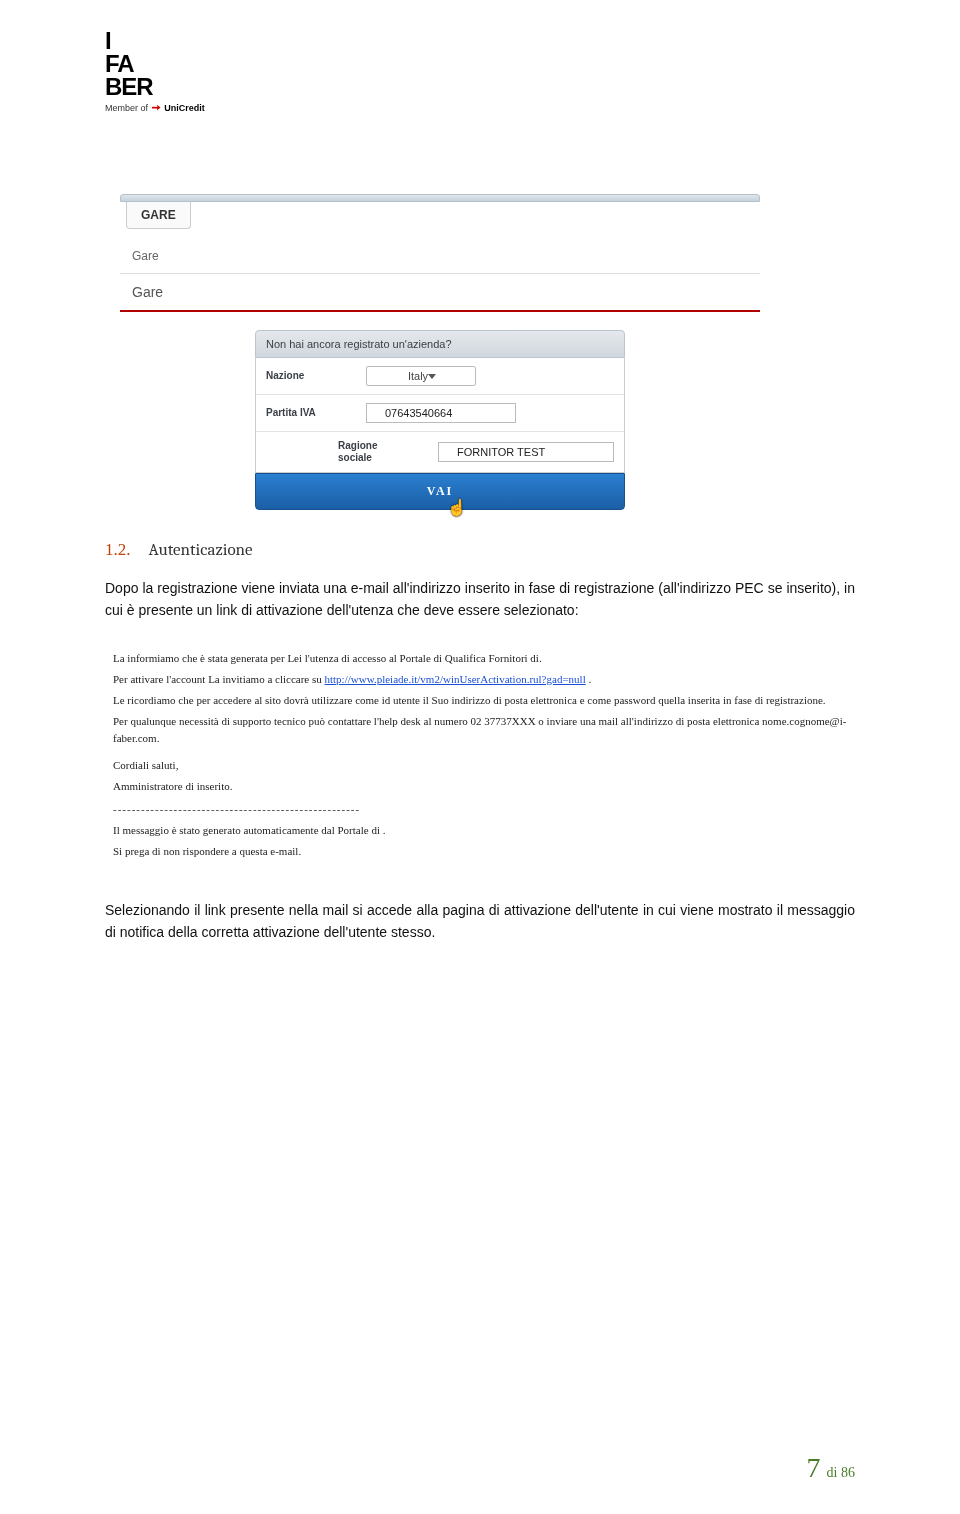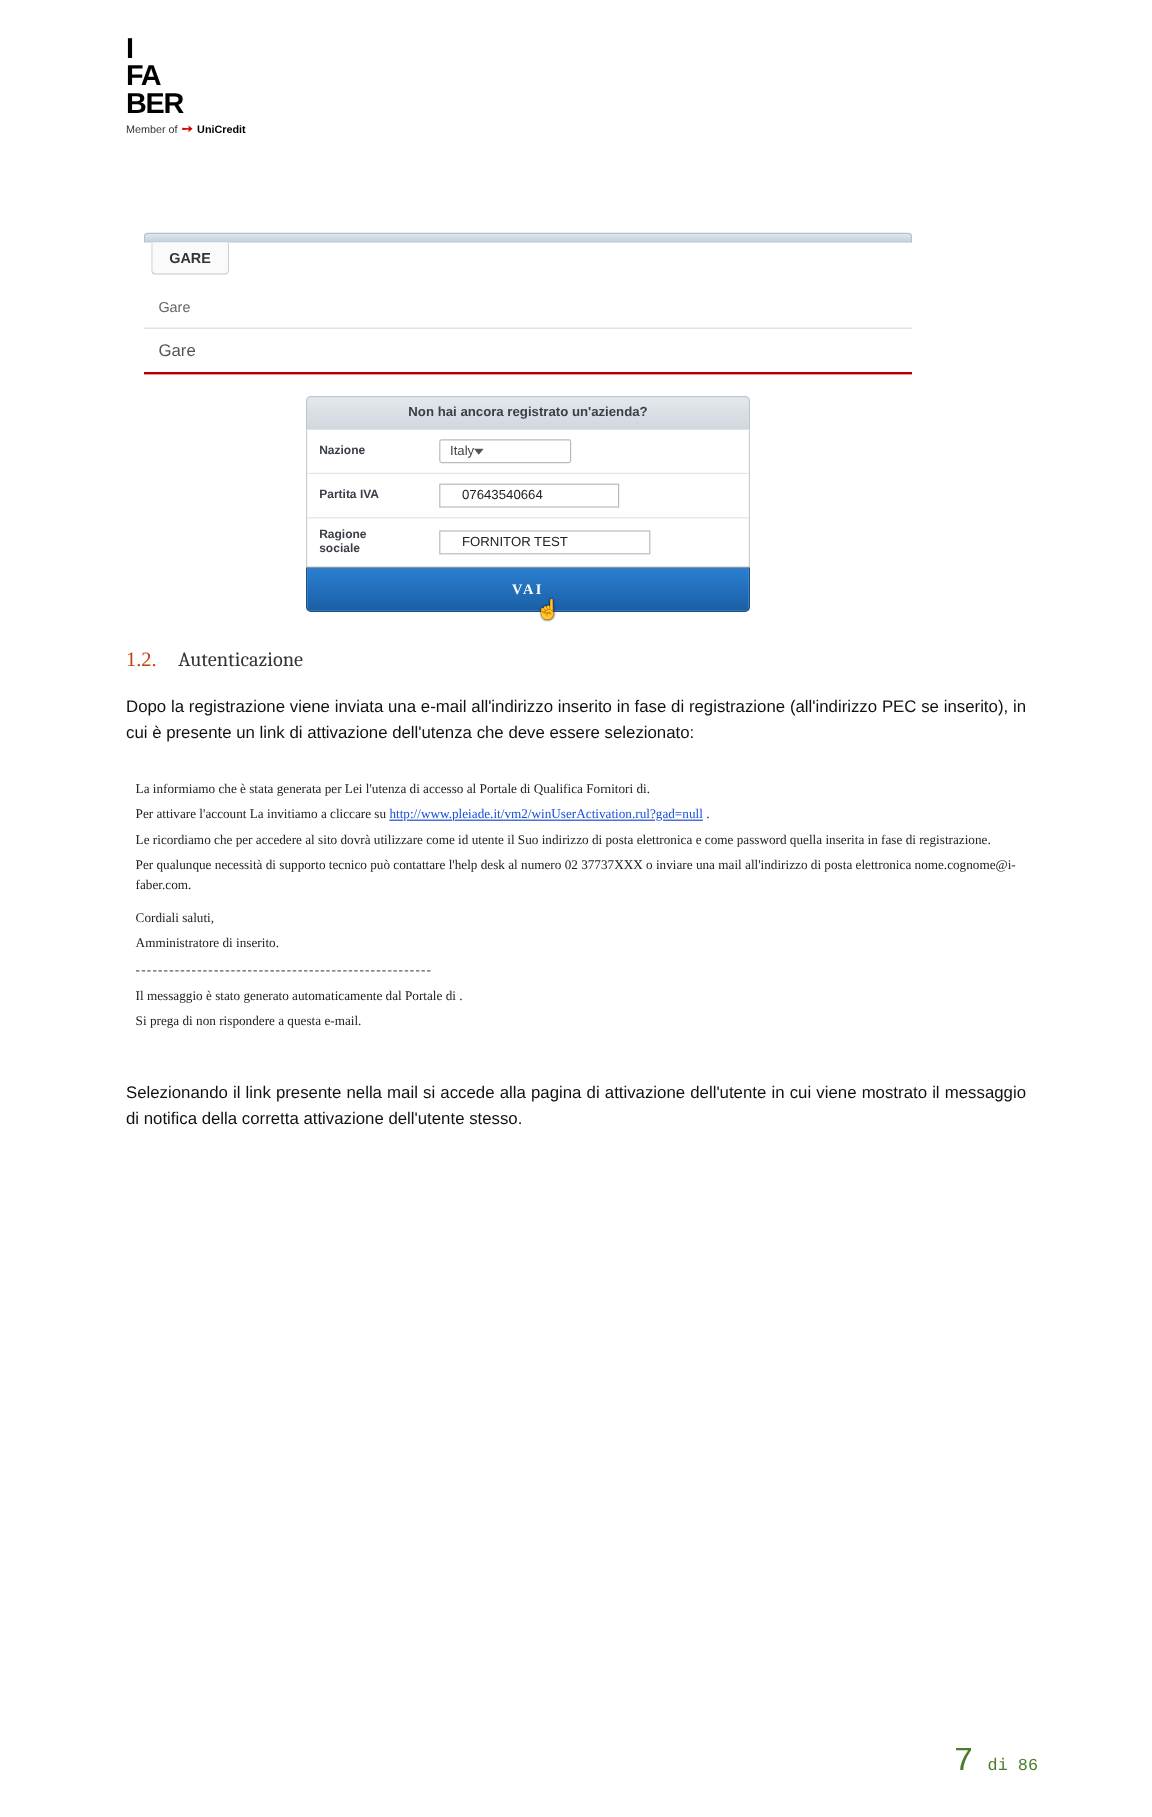--- a/index.html
+++ b/index.html
@@ -70,37 +70,36 @@
   }
   .shot1 .redline { border-bottom: 2px solid #b00000; }
   .shot1 .lower {
     margin: 18px auto 0 auto;
     width: 370px;
   }
   .shot1 .panel-head {
     background: linear-gradient(#e4e8ec, #d1d7de);
     border: 1px solid #bcc4cc;
     border-radius: 4px 4px 0 0;
-    padding: 7px 24px;
-    font-weight: bold;
+    padding: 7px 10px;
+    font-weight: normal;
     color: #3a3e46;
-    text-align: center;
     font-size: 11px;
   }
   .shot1 .form-body {
     border: 1px solid #ccc;
     border-top: none;
   }
   .shot1 .form-row {
     display: flex;
     align-items: center;
     padding: 8px 10px;
     border-bottom: 1px solid #e3e3e3;
   }
-  .shot1 .form-row:last-child { border-bottom: none; }
+  .shot1 .form-row:last-child { border-bottom: none; justify-content: flex-end; }
   .shot1 .form-label {
     width: 100px;
     font-weight: bold;
     color: #3a3e46;
     font-size: 10px;
     line-height: 1.2;
   }
   .shot1 .text-input {
     border: 1px solid #bbb;
     padding: 3px 18px;
@@ -110,21 +109,21 @@
     font-family: Arial, sans-serif;
   }
   .shot1 .select-wrap {
     border: 1px solid #bbb;
     padding: 3px 6px 3px 8px;
     font-size: 11px;
     background: #fff;
     display: inline-flex;
     align-items: center;
     width: 110px;
-    justify-content: flex-start;
+    justify-content: center;
     border-radius: 2px;
   }
   .shot1 .select-wrap .caret {
     width: 0; height: 0;
     border-left: 4px solid transparent;
     border-right: 4px solid transparent;
     border-top: 5px solid #555;
   }
   .shot1 .go-btn {
     background: linear-gradient(#2a7fd0, #1b5fa6);
@@ -186,22 +185,22 @@
   .shot2 .dots {
     letter-spacing: 1px;
     color: #333;
     margin-top: 6px;
   }
 
   
   .pagefoot {
     position: absolute;
     bottom: 30px;
-    right: 95px;
-    font-family: Liberation Mono, monospace;
+    right: 105px;
+    font-family: Liberation Serif, serif;
     color: #4a7c2a;
   }
   .pagefoot .big {
     font-size: 28px;
   }
   .pagefoot .small {
     font-size: 14px;
     margin-left: 2px;
   }
 </style>

